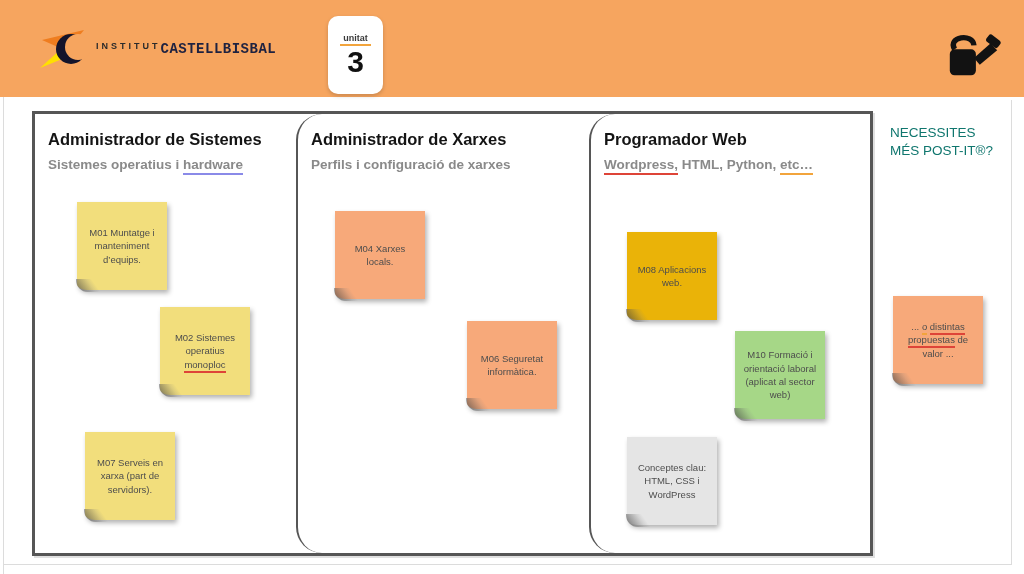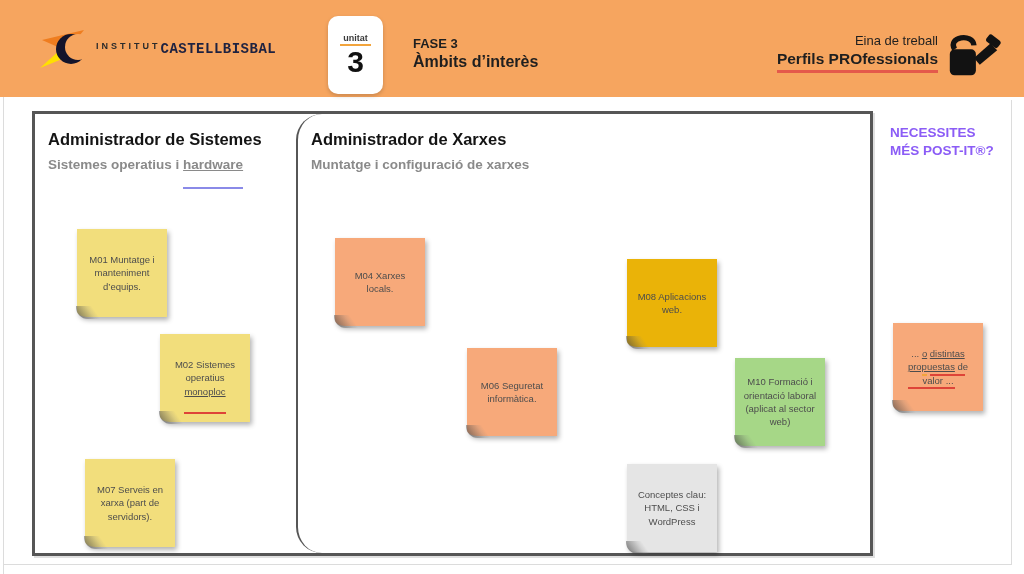--- a/index.html
+++ b/index.html
@@ -39,42 +39,41 @@
     box-shadow:2px 2px 0 rgba(0,0,0,.12);
   }
   .cols{display:flex;width:100%;height:100%;}
   .col{box-sizing:border-box;padding:16px 14px 0 13px;border-radius:26px;}
   .col-1{width:261px;}
   .col-2{width:293px;border-left:2px solid #565656;}
   .col-3{flex:1;border-left:2px solid #565656;}
   .col-title{font-size:16.5px;font-weight:bold;color:#141414;}
   .col-subtitle{font-size:13.5px;font-weight:bold;color:#8a8a8a;margin-top:8px;}
   
-  .u{padding-bottom:15px;text-decoration:underline;}
+  .u{padding-bottom:1px;}
   .u-purple{border-bottom:2px solid #8A8AE8;}
   .u-red{border-bottom:2px solid #DE4438;}
   .u-orange{border-bottom:2px solid #F2A43C;}
   
   .note{
     position:absolute;width:90px;height:88px;
     box-shadow:2px 3px 5px rgba(0,0,0,.3);
     display:flex;align-items:center;justify-content:center;
     border-bottom-left-radius:10px 6px;
-    margin-top:27px;
   }
   .note::before{
     content:"";position:absolute;left:-1px;bottom:-2px;width:26px;height:13px;
     background:linear-gradient(55deg,rgba(70,70,70,.55) 18%,rgba(120,120,120,.18) 55%,rgba(0,0,0,0) 70%);
     border-bottom-left-radius:12px;
   }
   .note-text{font-size:9.5px;line-height:1.4;color:#4d4d4d;text-align:center;padding:4px 7px;}
   
   .need-more{
     position:absolute;left:890px;top:124px;width:132px;
-    color:#8b5cf6;font-weight:bold;font-size:13.5px;line-height:1.3;
+    color:#0f766e;font-weight:normal;font-size:13.5px;line-height:1.3;
   }
 </style>
 </head>
 <body>
 
 <div id="stage">
 
   <div class="header">
     <div class="logo">
       <svg width="50" height="52" viewBox="0 0 50 52">
@@ -87,29 +86,21 @@
         <span class="logo-line1">INSTITUT</span>
         <span class="logo-line2">CASTELLBISBAL</span>
       </div>
     </div>
 
     <div class="unit-card">
       <span class="unit-label">unitat</span>
       <span class="unit-number">3</span>
     </div>
 
-    <div class="phase">
-      <div class="phase-line1">FASE 3</div>
-      <div class="phase-line2">Àmbits d’interès</div>
-    </div>
 
-    <div class="tool">
-      <div class="tool-line1">Eina de treball</div>
-      <div class="tool-line2">Perfils PROfessionals</div>
-    </div>
 
     <svg class="wcan" viewBox="0 0 60 50">
       <rect x="6" y="17" width="27" height="27" rx="5" fill="#121212"></rect>
       <path d="M31 26 L48 11 L55 18 L37 33 Z" fill="#121212"></path>
       <rect x="44" y="4" width="15" height="9" rx="3" transform="rotate(38 51 8)" fill="#121212"></rect>
       <path d="M11 17 C 3 4, 30 0, 31 13" stroke="#121212" stroke-width="5.5" fill="none"></path>
     </svg>
   </div>
 
   <div class="edge edge-left"></div>
@@ -118,23 +109,27 @@
 
   <div class="board">
     <div class="cols">
   <div class="col col-1">
     <div class="col-title">Administrador de Sistemes</div>
     <div class="col-subtitle"><span>Sistemes operatius i </span><span class="u u-purple">hardware</span></div>
   </div>
 
   <div class="col col-2">
     <div class="col-title">Administrador de Xarxes</div>
-    <div class="col-subtitle"><span>Muntatge i configuració de xarxes</span></div>
+    <div class="col-subtitle"><span>Perfils i configuració de xarxes</span></div>
   </div>
 
+  <div class="col col-3">
+    <div class="col-title">Programador Web</div>
+    <div class="col-subtitle"><span class="u u-red">Wordpress,</span><span> HTML, Python, </span><span class="u u-orange">etc…</span></div>
+  </div>
 </div>
   </div>
 
   <div class="need-more">
     <div>NECESSITES</div>
     <div>MÉS POST-IT®?</div>
   </div>
 
   <div>
       <div class="note" style="left: 77px; top: 202px; background: rgb(242, 222, 124);">

